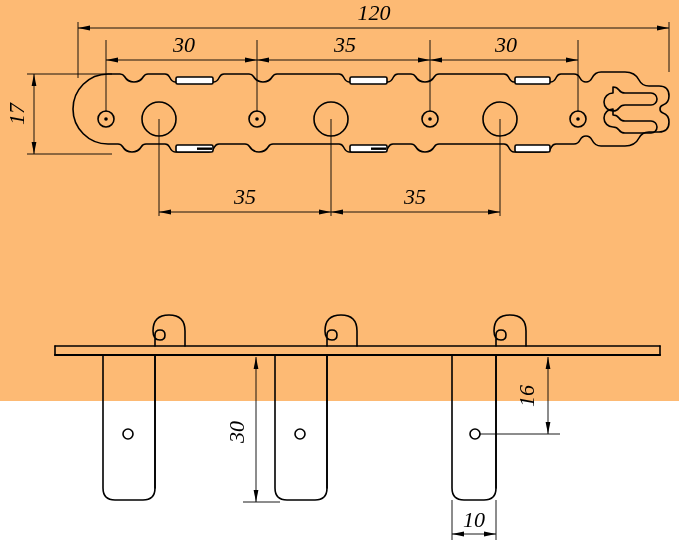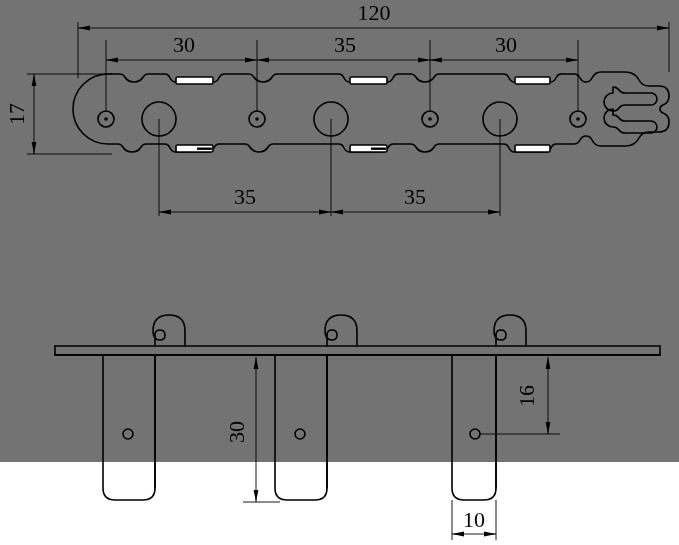--- a/index.html
+++ b/index.html
@@ -10,22 +10,23 @@
   }
   body {
     width: 679px;
     height: 545px;
     overflow: hidden;
     font-family: "Liberation Serif", "DejaVu Serif", serif;
   }
   #drawing-root {
     position: relative;
     width: 679px;
-    height: 462px;
-    background: #737373;
+    height: 401px;
+    background: #fdba74;
+    font-style: italic;
   }
   svg#drawing {
     display: block;
     width: 679px;
     height: 545px;
   }
   .outline {
     fill: none;
     stroke: #000000;
     stroke-width: 1.6;

